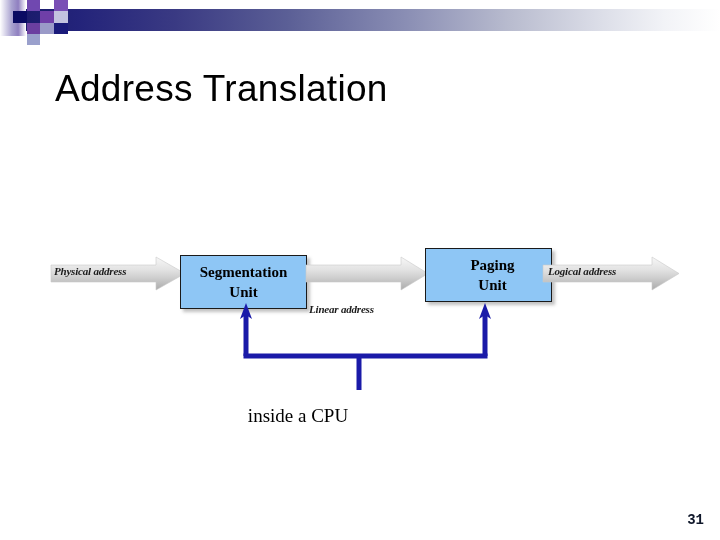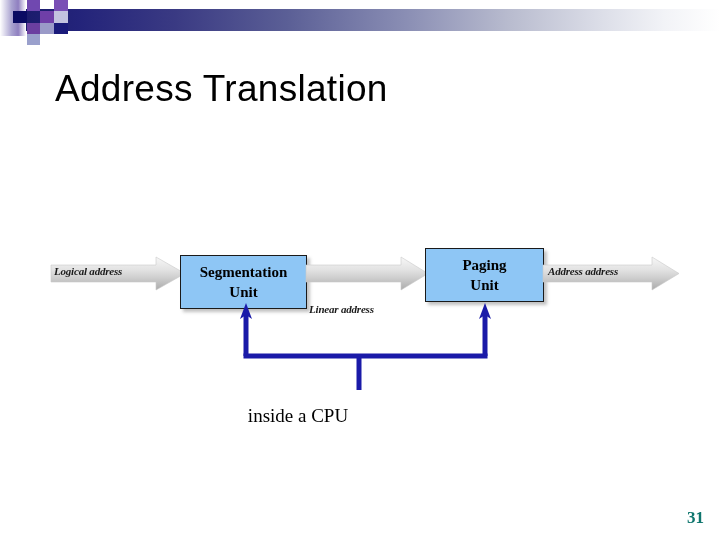--- a/index.html
+++ b/index.html
@@ -119,24 +119,24 @@
     text-align: center;
     font-family: "Liberation Serif", serif;
     font-size: 19px;
     color: #000000;
   }
 
   #page-number {
     position: absolute;
     right: 16px;
     bottom: 12px;
-    font-family: Liberation Serif, serif;
-    font-size: 17px;
+    font-family: Liberation Mono, monospace;
+    font-size: 14px;
     font-weight: bold;
-    color: #0f766e;
+    color: #0f172a;
   }
 </style>
 </head>
 <body>
 
 <div id="header-band">
   <div id="header-gradient"></div>
   <div id="header-fade-left"></div>
   <div id="checker-group">
       <div class="chk" style="left: 13px; top: 11px; width: 14px; height: 12px; background: rgb(11, 11, 99);"></div>
@@ -161,21 +161,21 @@
         <linearGradient id="gradA1" x1="0" y1="0" x2="0" y2="1">
           <stop offset="0%" stop-color="#f7f7f7"></stop>
           <stop offset="38%" stop-color="#e3e3e3"></stop>
           <stop offset="62%" stop-color="#cfcfcf"></stop>
           <stop offset="100%" stop-color="#ababab"></stop>
         </linearGradient>
       </defs>
       <path d="M3 11 L108 11 L108 3 L137 19.5 L108 36 L108 28 L3 28 Z" fill="url(#gradA1)" stroke="#c9c9c9" stroke-width="0.6"></path>
     </svg>
   </div>
-  <div class="flow-arrow-label" style="left:54px; top:265px;">Logical address</div>
+  <div class="flow-arrow-label" style="left:54px; top:265px;">Physical address</div>
 
   <div class="unit-box" style="left:180px; top:255px; width:125px; height:52px;">
     <div class="unit-box-label">
       <span>Segmentation</span><br>
       <span>Unit</span>
     </div>
   </div>
 
   <div class="flow-arrow" style="left:303px; top:254px; width:128px;">
     <svg width="128" height="40" viewBox="0 0 128 40">
@@ -185,41 +185,41 @@
           <stop offset="38%" stop-color="#e3e3e3"></stop>
           <stop offset="62%" stop-color="#cfcfcf"></stop>
           <stop offset="100%" stop-color="#ababab"></stop>
         </linearGradient>
       </defs>
       <path d="M3 11 L98 11 L98 3 L125 19.5 L98 36 L98 28 L3 28 Z" fill="url(#gradA2)" stroke="#c9c9c9" stroke-width="0.6"></path>
     </svg>
   </div>
   <div class="flow-arrow-label" style="left:309px; top:265px;margin-top:38px;">Linear address</div>
 
-  <div class="unit-box" style="left:425px; top:248px; width:117px; height:52px;">
+  <div class="unit-box" style="left:425px; top:248px; width:117px; height:52px;padding-left:8px;">
     <div class="unit-box-label">
       <span>Paging</span><br>
       <span>Unit</span>
     </div>
   </div>
 
   <div class="flow-arrow" style="left:540px; top:254px; width:142px;">
     <svg width="142" height="40" viewBox="0 0 142 40">
       <defs>
         <linearGradient id="gradA3" x1="0" y1="0" x2="0" y2="1">
           <stop offset="0%" stop-color="#f7f7f7"></stop>
           <stop offset="38%" stop-color="#e3e3e3"></stop>
           <stop offset="62%" stop-color="#cfcfcf"></stop>
           <stop offset="100%" stop-color="#ababab"></stop>
         </linearGradient>
       </defs>
       <path d="M3 11 L112 11 L112 3 L139 19.5 L112 36 L112 28 L3 28 Z" fill="url(#gradA3)" stroke="#c9c9c9" stroke-width="0.6"></path>
     </svg>
   </div>
-  <div class="flow-arrow-label" style="left:548px; top:265px;">Address address</div>
+  <div class="flow-arrow-label" style="left:548px; top:265px;">Logical address</div>
 
   <svg id="connector" width="720" height="540">
     <g stroke="#1a1aa8" stroke-width="5" fill="none" stroke-linecap="butt">
       <line x1="246" y1="315" x2="246" y2="356"></line>
       <line x1="485" y1="315" x2="485" y2="356"></line>
       <line x1="243.5" y1="356" x2="487.5" y2="356"></line>
       <line x1="359" y1="356" x2="359" y2="390"></line>
     </g>
     <path d="M246 303 L252 319 L246 315 L240 319 Z" fill="#1a1aa8"></path>
     <path d="M485 303 L491 319 L485 315 L479 319 Z" fill="#1a1aa8"></path>

